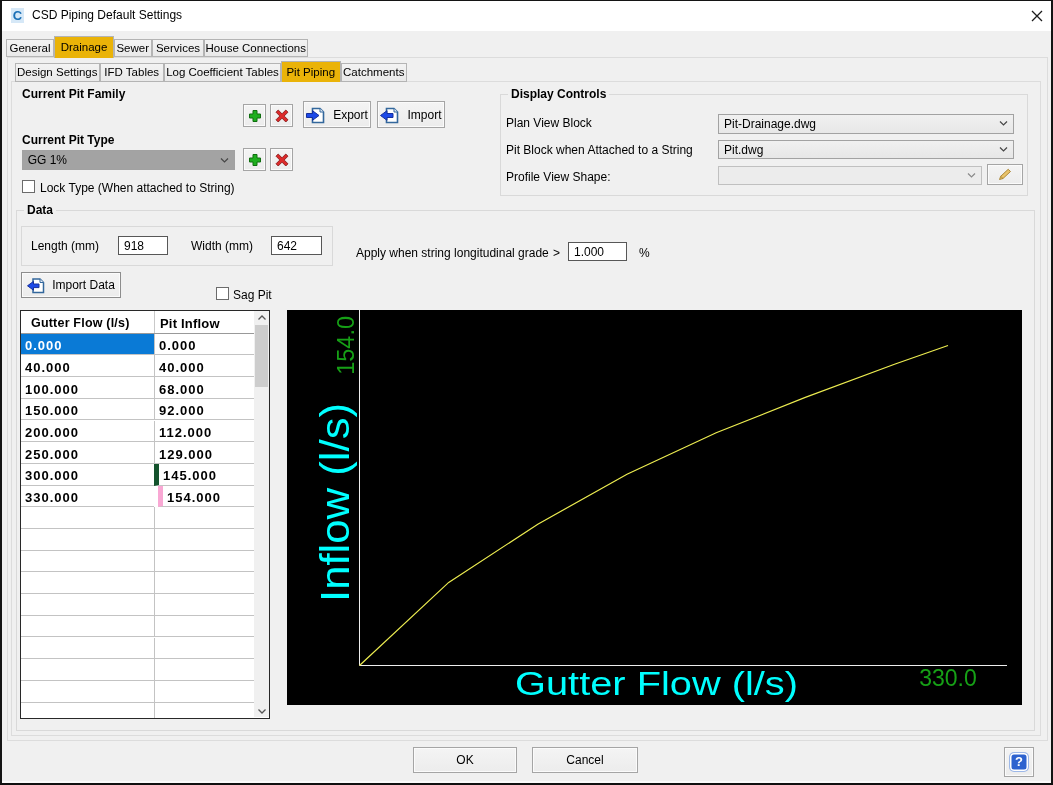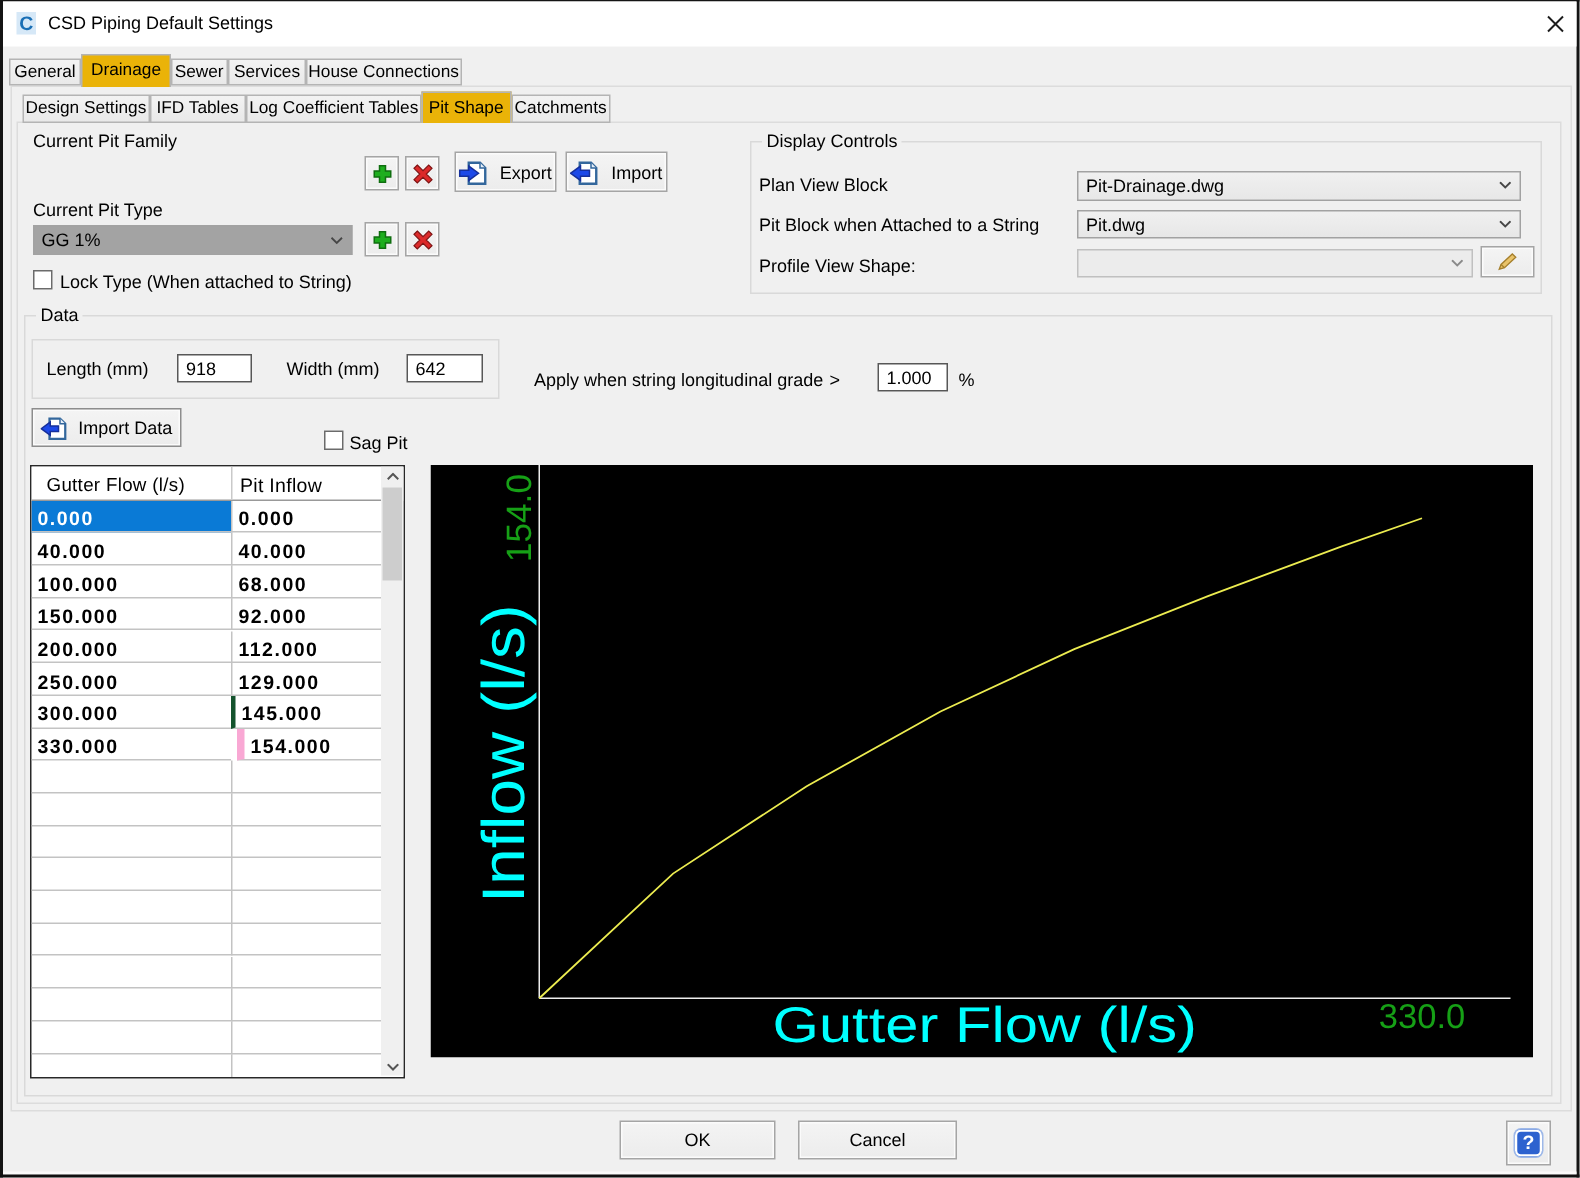--- a/index.html
+++ b/index.html
@@ -1,16 +1,16 @@
 <!DOCTYPE html>
 <html><head><meta charset="utf-8"><style>
 html,body{margin:0;padding:0}
 body{width:1053px;height:785px;position:relative;overflow:hidden;background:#f0f0f0;font-family:"Liberation Sans",sans-serif;font-size:12px;color:#000}
 .a{position:absolute}
-.b{font-weight:normal}
+.b{font-weight:bold}
 .tab{position:absolute;box-sizing:border-box;border:1px solid #b4b4b4;background:linear-gradient(#f3f3f3,#e9e9e9);text-align:center;z-index:2;line-height:17px;white-space:nowrap;font-size:11.5px}
 .on{background:#eab308;z-index:4;border-bottom:none}
 .page{position:absolute;box-sizing:border-box;border:1px solid #dcdcdc;background:#f0f0f0}
 .grp{position:absolute;box-sizing:border-box;border:1px solid #d9d9d9}
 .grp>span{position:absolute;top:-8px;left:7px;background:#f0f0f0;padding:0 3px;white-space:nowrap}
 .combo{position:absolute;box-sizing:border-box;border:1px solid #a2a2a2;background:linear-gradient(#f0f0f0,#e7e7e7);line-height:17.5px;padding-left:5px;white-space:nowrap}
 .inp{position:absolute;box-sizing:border-box;border:1px solid #575757;background:#fff;line-height:18px;padding-left:5px}
 .btn{position:absolute;box-sizing:border-box;border:1px solid #a5a5a5;background:linear-gradient(#f4f4f4,#ececec);box-shadow:inset 0 0 0 1px #fbfbfb;display:flex;align-items:center;justify-content:center}
 .cb{position:absolute;box-sizing:border-box;width:13px;height:13px;border:1px solid #6b6b6b;background:#fff}
 .chev{position:absolute;right:5px;top:50%;margin-top:-2.5px}
@@ -36,21 +36,21 @@
 <div class="tab on" style="left:54px;top:36px;width:60px;height:22px;line-height:21px">Drainage</div>
 <div class="tab" style="left:113.5px;top:39px;width:38.5px;height:18px">Sewer</div>
 <div class="tab" style="left:152px;top:39px;width:52px;height:18px">Services</div>
 <div class="tab" style="left:204px;top:39px;width:103.5px;height:18px">House Connections</div>
 
 <div class="page" style="left:11px;top:81px;width:1030px;height:655px;z-index:1"></div>
 
 <div class="tab" style="left:15px;top:63px;width:84.5px;height:18.5px;z-index:2">Design Settings</div>
 <div class="tab" style="left:99.5px;top:63px;width:64.5px;height:18.5px;z-index:2">IFD Tables</div>
 <div class="tab" style="left:164px;top:63px;width:117px;height:18.5px;z-index:2">Log Coefficient Tables</div>
-<div class="tab on" style="left:281px;top:60.5px;width:59.5px;height:21.5px;line-height:20px;z-index:4">Pit Shape</div>
+<div class="tab on" style="left:281px;top:60.5px;width:59.5px;height:21.5px;line-height:20px;z-index:4">Pit Piping</div>
 <div class="tab" style="left:340.5px;top:63px;width:66.5px;height:18.5px;z-index:2">Catchments</div>
 
 <div class="a" id="content" style="left:0;top:0;width:1053px;height:785px;z-index:5">
 
 <div class="a b" style="left:22px;top:86.5px">Current Pit Family</div>
 <div class="btn" style="left:243px;top:104px;width:23px;height:23px">
       <svg width="14" height="14">
         <path d="M5 1.5 h4 v3.5 h3.5 v4 h-3.5 v3.5 h-4 v-3.5 h-3.5 v-4 h3.5 z" fill="#1eae1e" stroke="#0f6e0f" stroke-width="1"></path>
       </svg>
     </div>
@@ -120,21 +120,21 @@
 <div class="grp" style="left:16px;top:210px;width:1019px;height:521px">
       <span class="b">Data</span>
     </div>
 <div class="grp" style="left:21px;top:226px;width:312px;height:40px"></div>
 <div class="a" style="left:31px;top:239px">Length (mm)</div>
 <div class="inp" style="left:118px;top:236px;width:50px;height:19px">918</div>
 <div class="a" style="left:191px;top:239px">Width (mm)</div>
 <div class="inp" style="left:271px;top:236px;width:51px;height:19px">642</div>
 <div class="a" style="left:356px;top:245.5px">Apply when string longitudinal grade</div>
 <div class="a" style="left:553px;top:245.5px">&gt;</div>
-<div class="inp" style="left:585px;top:242px;width:47px;height:19px">1.000</div>
+<div class="inp" style="left:568px;top:242px;width:59px;height:19px">1.000</div>
 <div class="a" style="left:639px;top:245.5px">%</div>
 <div class="btn" style="left:21px;top:272px;width:100px;height:26px;border-color:#8d8d8d"><svg width="20" height="16" style="margin:2px 5px 0 0">
         <path d="M6 1 h7 l3.5 3.5 v10 h-10.5 z" fill="#ffffff" stroke="#33679c" stroke-width="1.5"></path>
         <path d="M13 1 l0 3.5 3.5 0" fill="#e8f0fa" stroke="#33679c" stroke-width="1"></path>
         <path d="M12 6 h-5.5 v-2.6 l-6 4.4 6 4.4 v-2.6 h5.5 z" fill="#1d49e8" stroke="#16309c" stroke-width="1"></path>
       </svg>Import Data</div>
 <div class="cb" style="left:216px;top:287px"></div>
 <div class="a" style="left:233px;top:288px">Sag Pit</div>
 
 <div class="a" style="left:20px;top:310px;width:250px;height:408.5px;border:1.4px solid #282828;background:#fff;box-sizing:border-box;overflow:hidden" id="tbl">
@@ -148,21 +148,21 @@
 <div class="cell" style="left:133px;top:44.4px;width:100px;height:21.7px;border-left:1px solid #c3c3c3">40.000</div>
 <div class="cell" style="left:0;top:66.1px;width:133px;height:21.7px;">100.000</div>
 <div class="cell" style="left:133px;top:66.1px;width:100px;height:21.7px;border-left:1px solid #c3c3c3">68.000</div>
 <div class="cell" style="left:0;top:87.8px;width:133px;height:21.7px;">150.000</div>
 <div class="cell" style="left:133px;top:87.8px;width:100px;height:21.7px;border-left:1px solid #c3c3c3">92.000</div>
 <div class="cell" style="left:0;top:109.5px;width:133px;height:21.7px;">200.000</div>
 <div class="cell" style="left:133px;top:109.5px;width:100px;height:21.7px;border-left:1px solid #c3c3c3">112.000</div>
 <div class="cell" style="left:0;top:131.2px;width:133px;height:21.7px;">250.000</div>
 <div class="cell" style="left:133px;top:131.2px;width:100px;height:21.7px;border-left:1px solid #c3c3c3">129.000</div>
 <div class="cell" style="left:0;top:152.9px;width:133px;height:21.7px;">300.000</div>
-<div class="cell" style="left:133px;top:152.9px;width:104px;height:21.7px;border-left:3px solid #14532d">145.000</div>
+<div class="cell" style="left:133px;top:152.9px;width:104px;height:21.7px;border-left:5px solid #14532d">145.000</div>
 <div class="cell" style="left:0;top:174.6px;width:133px;height:21.7px;">330.000</div>
 <div class="cell" style="left:137px;top:174.6px;width:100px;height:21.7px;border-left:5px solid #f9a8d4">154.000</div>
 <div class="cell" style="left:0;top:196.3px;width:133px;height:21.7px;"></div>
 <div class="cell" style="left:133px;top:196.3px;width:100px;height:21.7px;border-left:1px solid #c3c3c3"></div>
 <div class="cell" style="left:0;top:218.0px;width:133px;height:21.7px;"></div>
 <div class="cell" style="left:133px;top:218.0px;width:100px;height:21.7px;border-left:1px solid #c3c3c3"></div>
 <div class="cell" style="left:0;top:239.7px;width:133px;height:21.7px;"></div>
 <div class="cell" style="left:133px;top:239.7px;width:100px;height:21.7px;border-left:1px solid #c3c3c3"></div>
 <div class="cell" style="left:0;top:261.4px;width:133px;height:21.7px;"></div>
 <div class="cell" style="left:133px;top:261.4px;width:100px;height:21.7px;border-left:1px solid #c3c3c3"></div>

